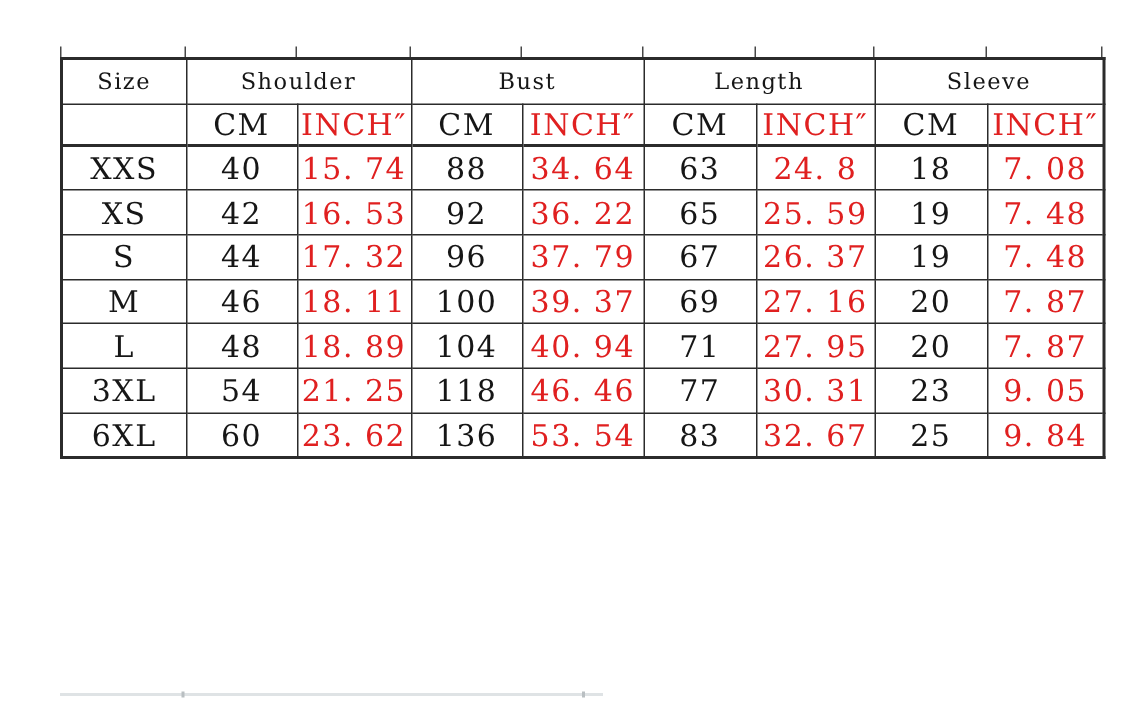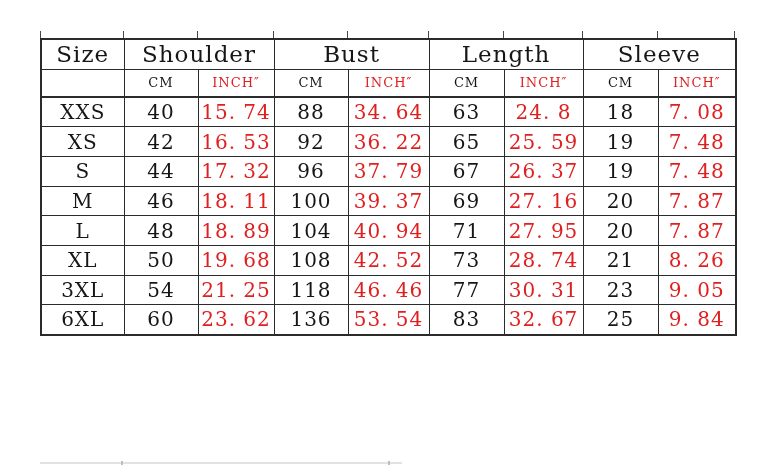--- a/index.html
+++ b/index.html
@@ -22,22 +22,22 @@
   .size-chart th, .size-chart td {
     border: 1px solid var(--border, #2b2b2b);
     text-align: center;
     vertical-align: middle;
     padding: 0;
     font-weight: normal;
     letter-spacing: 1px;
     overflow: hidden;
     white-space: nowrap;
   }
-  .size-chart thead tr.groups th { height: 30px; font-size: 23px; }
-  .size-chart thead tr.sub th { height: 28px; font-size: 13px; border-bottom-width: 2px; }
+  .size-chart thead tr.groups th { height: 30px; font-size: 15px; }
+  .size-chart thead tr.sub th { height: 28px; font-size: 20px; border-bottom-width: 2px; }
   .size-chart tbody td { height: 29.7px; font-size: 20px; }
   .size-chart thead tr.sub th:nth-child(2n+3),
   .size-chart tbody td:nth-child(2n+3) { color: var(--inch-text, #e02020); }
 
   
   .ticks { position: absolute; left: 40px; top: 31px; width: 696px; height: 8px; }
   .ticks span { position: absolute; top: 0; width: 1px; height: 8px; background: #474747; }
 
   
   .cropped-line { position: absolute; left: 40px; top: 462px; width: 362px; height: 2px; background: #dfe3e5; }
@@ -142,31 +142,20 @@
         <td>48</td>
         <td>18. 89</td>
         <td>104</td>
         <td>40. 94</td>
         <td>71</td>
         <td>27. 95</td>
         <td>20</td>
         <td>7. 87</td>
       </tr>
       <tr>
-        <td>XL</td>
-        <td>50</td>
-        <td>19. 68</td>
-        <td>108</td>
-        <td>42. 52</td>
-        <td>73</td>
-        <td>28. 74</td>
-        <td>21</td>
-        <td>8. 26</td>
-      </tr>
-      <tr>
         <td>3XL</td>
         <td>54</td>
         <td>21. 25</td>
         <td>118</td>
         <td>46. 46</td>
         <td>77</td>
         <td>30. 31</td>
         <td>23</td>
         <td>9. 05</td>
       </tr>

